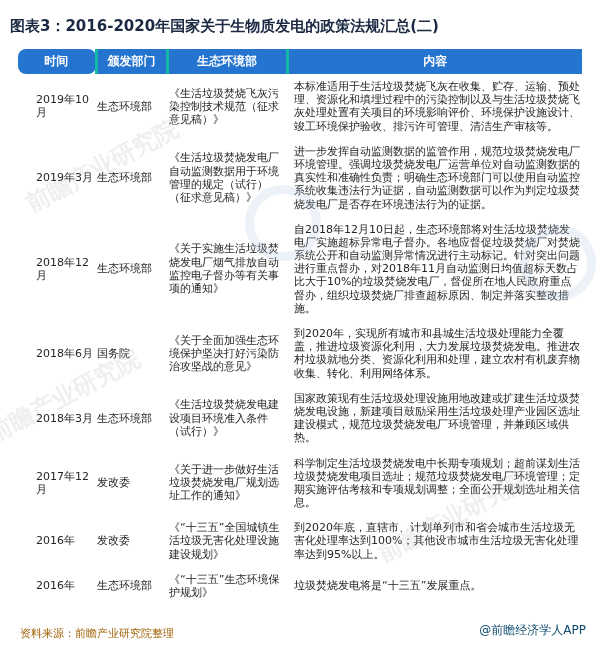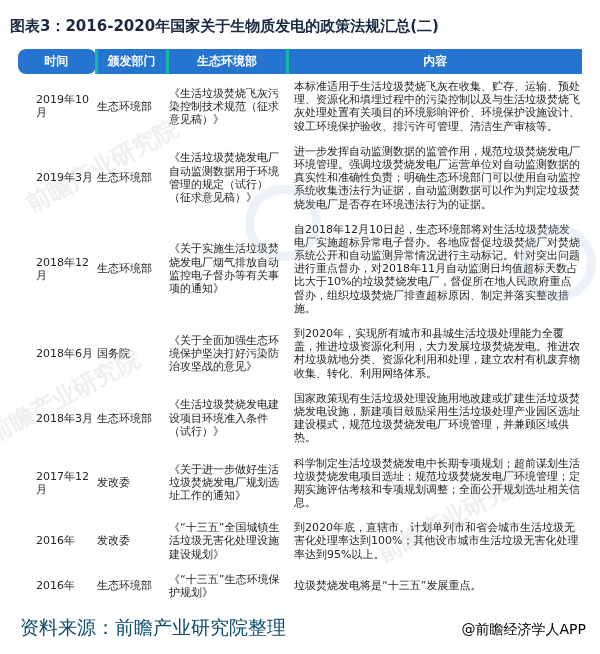--- a/index.html
+++ b/index.html
@@ -21,24 +21,24 @@
   td{
     font-size:11px;color:#252525;vertical-align:middle;
     padding:6px 2px;line-height:1.2;word-break:break-all;
   }
   td.date{padding-left:18px;}
   td.dept{padding-left:1px;}
   td.policy{padding-right:6px;}
   td.content{padding-left:7px;padding-right:2px;}
   .bold{font-weight:normal;}
   .footer-source{
-    position:absolute;left:20px;bottom:13px;font-size:19px;color:#0c4a6e;
+    position:absolute;left:20px;bottom:13px;font-size:11px;color:#a16207;
   }
   .footer-brand{
-    position:absolute;right:14px;bottom:15px;font-size:14px;color:#000000;
+    position:absolute;right:14px;bottom:15px;font-size:12px;color:#0c4a6e;
   }
   .wm{
     position:absolute;color:rgba(140,140,140,0.14);font-size:24px;font-weight:bold;
     transform:rotate(-28deg);white-space:nowrap;pointer-events:none;z-index:5;
   }
   .wm-circle{
     position:absolute;border:9px solid rgba(170,195,225,0.22);border-radius:50%;
     width:58px;height:58px;pointer-events:none;z-index:5;
   }
 </style>

